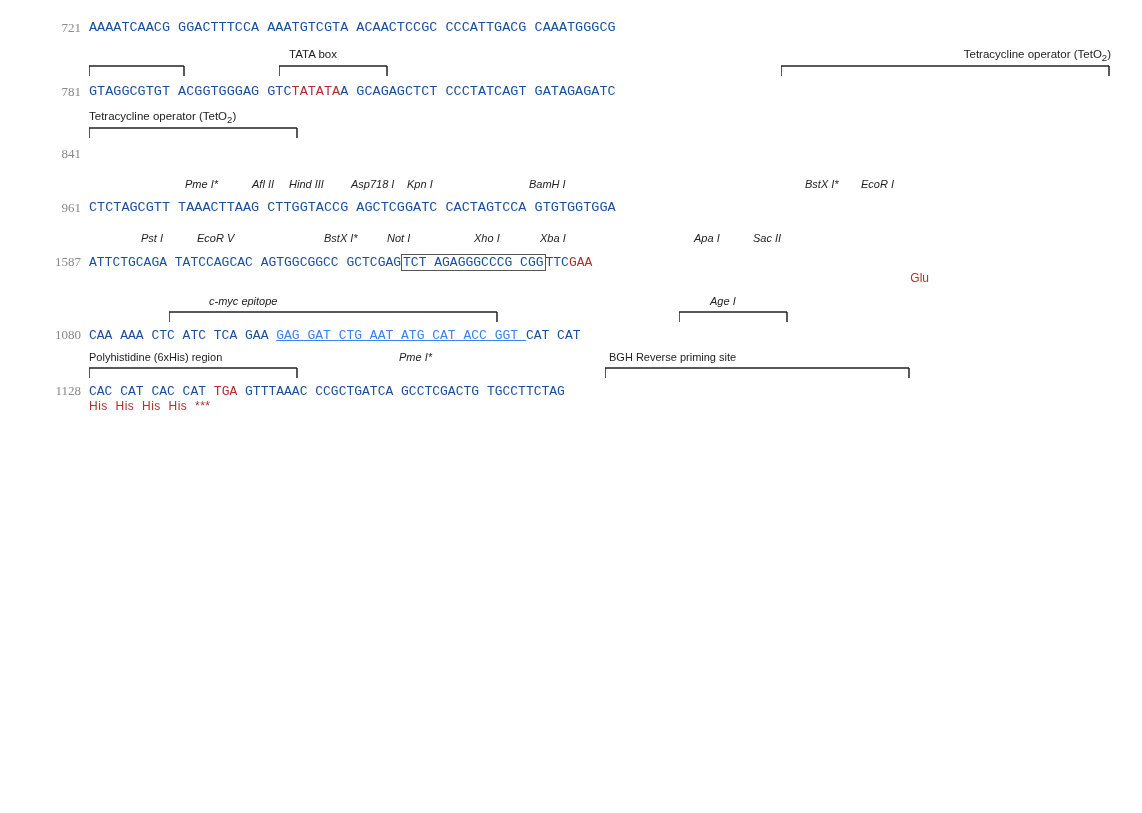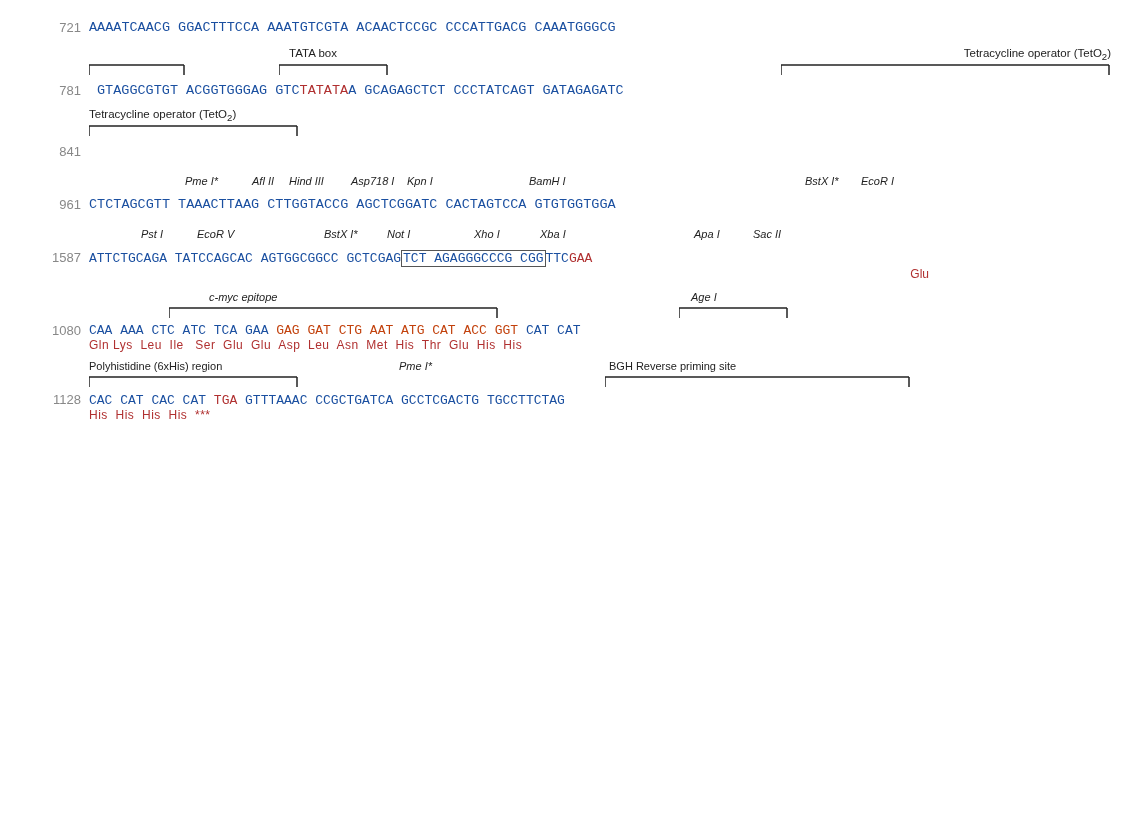--- a/index.html
+++ b/index.html
@@ -15,21 +15,21 @@
     .sequence-viewer {
       position: relative;
       width: 1080px;
       margin: 0 auto;
     }
     .line-num {
       color: #888;
       min-width: 50px;
       text-align: right;
       margin-right: 8px;
-      font-family: Liberation Sans, sans-serif;
+      font-family: Liberation Serif, serif;
       font-size: 13px;
     }
     .block-wrapper {
       margin-bottom: 8px;
     }
     
     span.blue { color: #1a4fa0; }
     .seq-row {
       font-family: 'Courier New', monospace;
       font-size: 13.5px;
@@ -72,21 +72,21 @@
         <span style="font-size:11.5px; color:#222;">Tetracycline operator (TetO<sub>2</sub>)</span>
       </div>
       <svg style="position:absolute;right:0;top:15px;" width="330" height="22">
         <line x1="0" y1="5" x2="328" y2="5" stroke="#222" stroke-width="1.5"></line>
         <line x1="0" y1="5" x2="0" y2="15" stroke="#222" stroke-width="1.5"></line>
         <line x1="328" y1="5" x2="328" y2="15" stroke="#222" stroke-width="1.5"></line>
       </svg>
     </div>
     <div class="seq-row">
       <span class="line-num">781</span>
-      <span style="color:#1a4fa0;font-family:'Courier New',monospace;margin-left:8px;">GTAGGCGTGT ACGGTGGGAG GTC<span style="color:#b03030;">TATATA</span>A GCAGAGCTCT CCCTATCAGT GATAGAGATC</span>
+      <span style="color:#1a4fa0;font-family:'Courier New',monospace;">GTAGGCGTGT ACGGTGGGAG GTC<span style="color:#b03030;">TATATA</span>A GCAGAGCTCT CCCTATCAGT GATAGAGATC</span>
     </div>
   </div>
 
   <div class="block-wrapper" style="margin-top:8px;">
     <div style="position:relative; height:38px; margin-left:58px;">
       <div style="position:absolute; left:0; top:0;">
         <span style="font-size:11.5px; color:#222;">Tetracycline operator (TetO<sub>2</sub>)</span>
       </div>
       <svg style="position:absolute;left:0;top:15px;" width="210" height="22">
         <line x1="0" y1="5" x2="208" y2="5" stroke="#222" stroke-width="1.5"></line>
@@ -137,40 +137,37 @@
         <span style="font-family:'Courier New',monospace; color:#1a4fa0;">TTC </span>
         <span style="font-family:'Courier New',monospace; color:#b03030;">GAA</span>
     </div>
     <div style="margin-left:58px; font-family:Arial,sans-serif; font-size:12px; color:#b03030; text-align:right; width:840px;">Glu</div>
   </div>
 
   <div class="block-wrapper" style="margin-top:10px;">
 
     <div style="position:relative; height:32px; margin-left:58px; font-family:Arial,sans-serif; font-size:11px; color:#222;">
       <span style="position:absolute;left:120px;font-style:italic;">c-myc epitope</span>
-      <span style="position:absolute;left:602px;font-style:italic;">Age I</span>
+      <span style="position:absolute;left:621px;font-style:italic;">Age I</span>
 
       <svg style="position:absolute;left:80px;top:14px;" width="330" height="16">
         <line x1="0" y1="3" x2="328" y2="3" stroke="#222" stroke-width="1.5"></line>
         <line x1="0" y1="3" x2="0" y2="13" stroke="#222" stroke-width="1.5"></line>
         <line x1="328" y1="3" x2="328" y2="13" stroke="#222" stroke-width="1.5"></line>
       </svg>
 
       <svg style="position:absolute;left:590px;top:14px;" width="110" height="16">
         <line x1="0" y1="3" x2="108" y2="3" stroke="#222" stroke-width="1.5"></line>
         <line x1="0" y1="3" x2="0" y2="13" stroke="#222" stroke-width="1.5"></line>
         <line x1="108" y1="3" x2="108" y2="13" stroke="#222" stroke-width="1.5"></line>
       </svg>
     </div>
     <div style="display:flex; align-items:center;">
       <span class="line-num">1080</span>
-      <span style="font-family:'Courier New',monospace;"><span style="color:#1a4fa0;">CAA AAA CTC ATC TCA GAA </span><span style="color:#c2410c;">GAG GAT CTG AAT ATG CAT ACC GGT </span><span style="color:#1a4fa0;">CAT CAT</span></span>
-    </div>
-    <div style="margin-left:58px; font-family:Arial,sans-serif; font-size:12px; color:#b03030; letter-spacing:0.5px;">
-      Gln&nbsp;Lys&nbsp; Leu&nbsp; Ile&nbsp;&nbsp; Ser&nbsp; Glu&nbsp; Glu&nbsp; Asp&nbsp; Leu&nbsp; Asn&nbsp; Met&nbsp; His&nbsp; Thr&nbsp; Glu&nbsp;&nbsp;His&nbsp; His
+      <span style="font-family:'Courier New',monospace;"><span style="color:#1a4fa0;">CAA AAA CTC ATC TCA GAA </span><span style="color:#3b82f6;text-decoration:underline;">GAG GAT CTG AAT ATG CAT ACC GGT </span><span style="color:#1a4fa0;">CAT CAT</span></span>
     </div>
   </div>
 
   <div class="block-wrapper" style="margin-top:8px;">
 
     <div style="position:relative; height:32px; margin-left:58px; font-family:Arial,sans-serif; font-size:11px; color:#222;">
       <span style="position:absolute;left:0;top:0;">Polyhistidine (6xHis) region</span>
       <span style="position:absolute;left:310px;top:0;font-style:italic;">Pme I*</span>
       <span style="position:absolute;left:520px;top:0;">BGH Reverse priming site</span>
 

